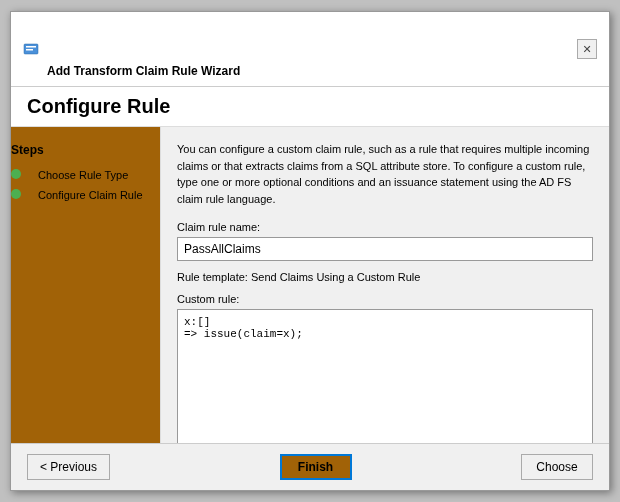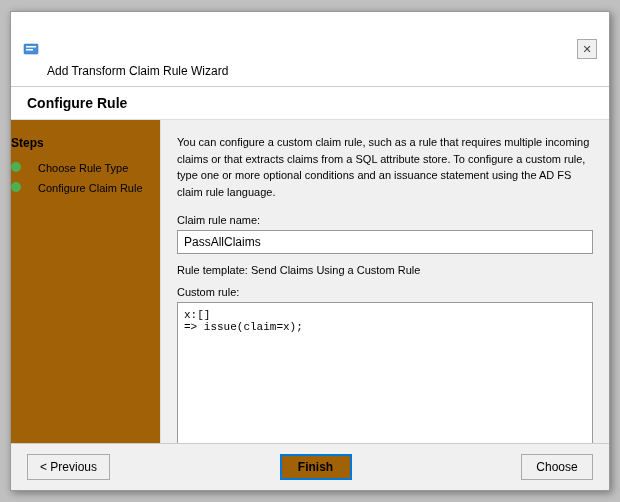--- a/index.html
+++ b/index.html
@@ -34,41 +34,41 @@
       display: flex;
       align-items: center;
       gap: 8px;
     }
     .title-icon {
       width: 16px;
       height: 16px;
     }
     .title-text {
       font-size: 12px;
-      font-weight: 400;
+      font-weight: 700;
       color: #000;
       margin-top: 44px;
     }
     .close-btn {
       width: 20px;
       height: 20px;
       background: #f0f0f0;
       border: 1px solid #aaa;
       cursor: pointer;
       display: flex;
       align-items: center;
       justify-content: center;
       font-size: 11px;
       color: #444;
     }
     .section-header {
       background: #fff;
       padding: 8px 16px;
       border-bottom: 1px solid #ddd;
-      font-size: 14px;
+      font-size: 20px;
       font-weight: 600;
       color: #000;
     }
     .content-area {
       display: flex;
       flex: 1;
       overflow: hidden;
     }
     .sidebar {
       width: 150px;

